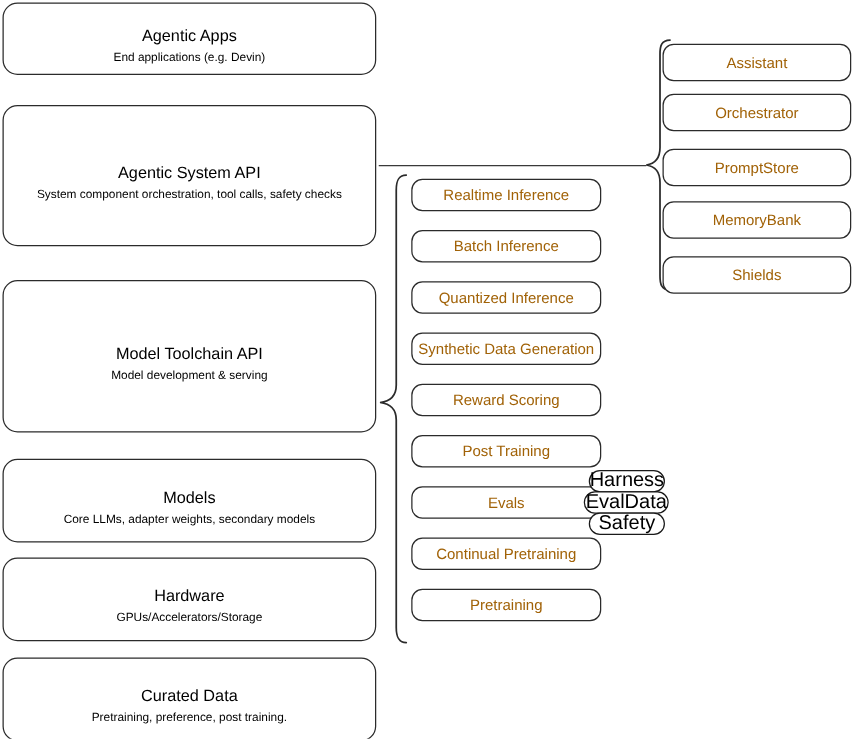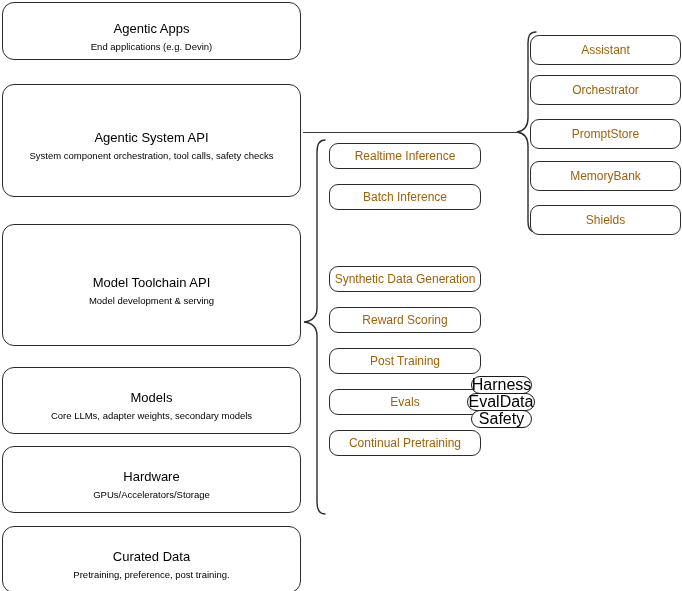--- a/index.html
+++ b/index.html
@@ -141,35 +141,41 @@
       <path d="M20 2 C13 2 12 7 12 13 L12 88 C12 96 8 101 1 102 C8 103 12 108 12 116 L12 191 C12 197 13 202 20 202"></path>
     </svg>
   </div>
 
   <div class="chip mid" style="top:143px;">
     <span>Realtime Inference</span>
   </div>
   <div class="chip mid" style="top:184px;">
     <span>Batch Inference</span>
   </div>
+  <div class="chip mid" style="top:225px;">
+    <span>Quantized Inference</span>
+  </div>
   <div class="chip mid" style="top:266px;">
     <span>Synthetic Data Generation</span>
   </div>
   <div class="chip mid" style="top:307px;">
     <span>Reward Scoring</span>
   </div>
   <div class="chip mid" style="top:348px;">
     <span>Post Training</span>
   </div>
   <div class="chip mid" style="top:389px;">
     <span>Evals</span>
   </div>
   <div class="chip mid" style="top:430px;">
     <span>Continual Pretraining</span>
   </div>
+  <div class="chip mid" style="top:471px;">
+    <span>Pretraining</span>
+  </div>
 
   <div class="pill" style="left:471px;top:376px;width:61px;height:18px;">
     <span>Harness</span>
   </div>
   <div class="pill" style="left:467px;top:393px;width:68px;height:18px;">
     <span>EvalData</span>
   </div>
   <div class="pill" style="left:471px;top:410px;width:61px;height:18px;">
     <span>Safety</span>
   </div>

